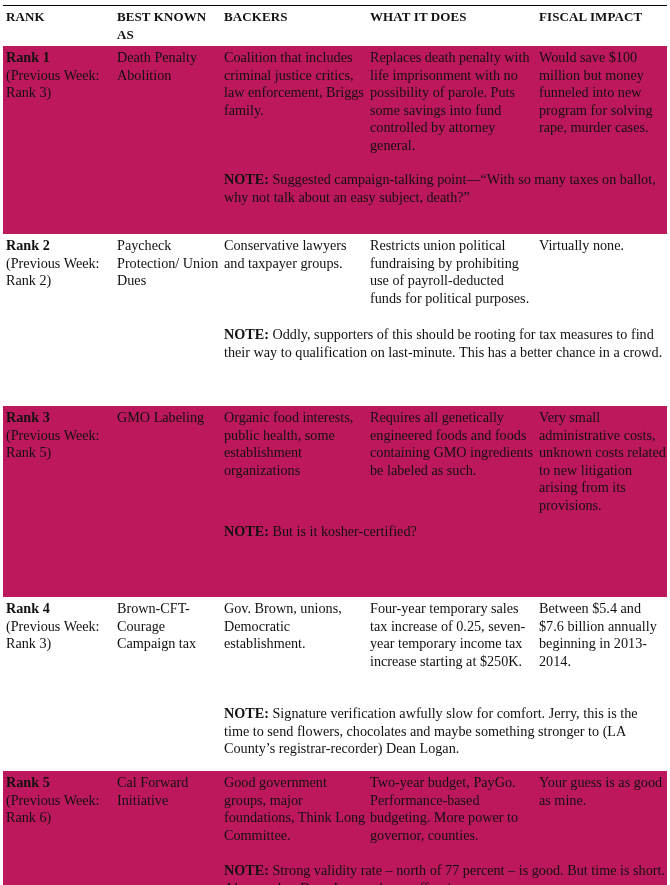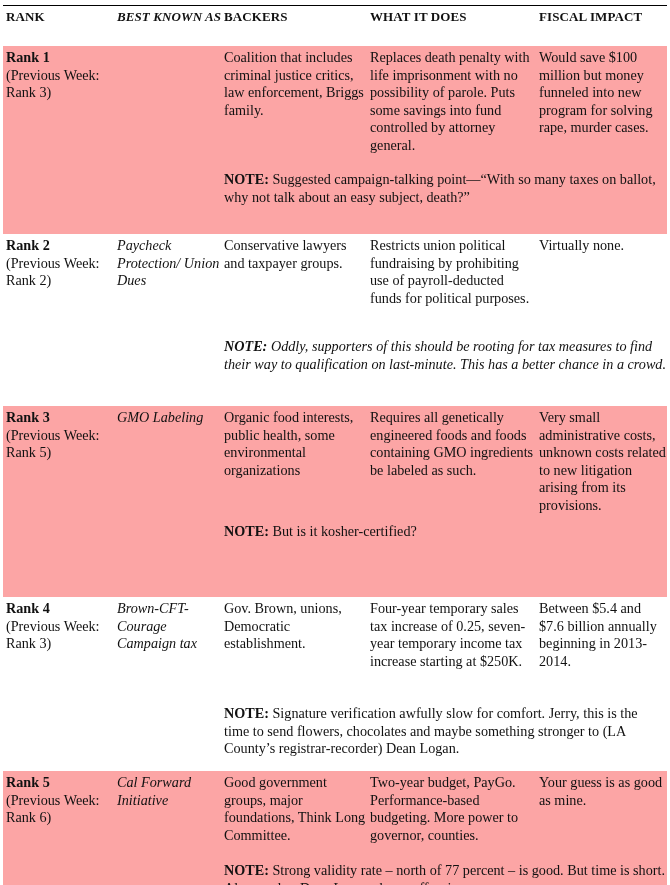--- a/index.html
+++ b/index.html
@@ -2,27 +2,27 @@
 <html><head>
 <meta charset="utf-8">
 <style>
   html, body { margin: 0; padding: 0; background: #ffffff; }
   body { width: 670px; height: 885px; overflow: hidden; position: relative;
          font-family: "Liberation Serif", "DejaVu Serif", serif; color: #111; }
   .table { position: absolute; left: 3px; top: 5px; width: 664px; border-top: 1.5px solid #000; }
   .hdr { position: relative; height: 40px; }
   .hdr .c { position: absolute; top: 2px; font-weight: bold; font-size: 13px; line-height: 18px; letter-spacing: 0.1px; }
   .row { position: relative; }
-  .row.gray { background: #fca5a5; }
+  .row.gray { background: #be185d; }
   .row .c { position: absolute; font-size: 14.2px; line-height: 17.6px; }
   .rank-title { font-weight: bold; display: block; }
   .note { position: absolute; left: 221px; width: 442px; font-size: 14.2px; line-height: 17.6px; }
   .note b { font-weight: bold; }
   .c1 { left: 3px; width: 108px; }
-  .c2 { left: 114px; width: 106px; font-style: italic; }
+  .c2 { left: 114px; width: 106px; }
   .c3 { left: 221px; width: 146px; }
   .c4 { left: 367px; width: 168px; }
   .c5 { left: 536px; width: 128px; }
 </style>
 </head>
 <body>
 
 <div class="table">
   <div class="hdr">
     <div class="c c1">RANK</div>
@@ -30,45 +30,46 @@
     <div class="c c3">BACKERS</div>
     <div class="c c4">WHAT IT DOES</div>
     <div class="c c5">FISCAL IMPACT</div>
   </div>
 
   <div class="row gray" style="height:188px;">
     <div class="c c1" style="top:3px;">
       <span class="rank-title">Rank 1</span>
       <span>(Previous Week: Rank 3)</span>
     </div>
+    <div class="c c2" style="top:3px;">Death Penalty Abolition</div>
     <div class="c c3" style="top:3px;">Coalition that includes criminal justice critics, law enforcement, Briggs family.</div>
     <div class="c c4" style="top:3px;">Replaces death penalty with life imprisonment with no possibility of parole. Puts some savings into fund controlled by attorney general.</div>
     <div class="c c5" style="top:3px;">Would save $100 million but money funneled into new program for solving rape, murder cases.</div>
     <div class="note" style="top:125px;"><b>NOTE:</b><span> Suggested campaign-talking point—“With so many taxes on ballot, why not talk about an easy subject, death?”</span></div>
   </div>
 
   <div class="row" style="height:172px;">
     <div class="c c1" style="top:3px;">
       <span class="rank-title">Rank 2</span>
       <span>(Previous Week: Rank 2)</span>
     </div>
     <div class="c c2" style="top:3px;">Paycheck Protection/ Union Dues</div>
     <div class="c c3" style="top:3px;">Conservative lawyers and taxpayer groups.</div>
     <div class="c c4" style="top:3px;">Restricts union political fundraising by prohibiting use of payroll-deducted funds for political purposes.</div>
     <div class="c c5" style="top:3px;">Virtually none.</div>
-    <div class="note" style="top:104px;font-style:italic;"><b>NOTE:</b><span> Oddly, supporters of this should be rooting for tax measures to find their way to qualification on last-minute. This has a better chance in a crowd.</span></div>
+    <div class="note" style="top:92px;"><b>NOTE:</b><span> Oddly, supporters of this should be rooting for tax measures to find their way to qualification on last-minute. This has a better chance in a crowd.</span></div>
   </div>
 
   <div class="row gray" style="height:191px;">
     <div class="c c1" style="top:3px;">
       <span class="rank-title">Rank 3</span>
       <span>(Previous Week: Rank 5)</span>
     </div>
     <div class="c c2" style="top:3px;">GMO Labeling</div>
-    <div class="c c3" style="top:3px;">Organic food interests, public health, some environmental organizations</div>
+    <div class="c c3" style="top:3px;">Organic food interests, public health, some establishment organizations</div>
     <div class="c c4" style="top:3px;">Requires all genetically engineered foods and foods containing GMO ingredients be labeled as such.</div>
     <div class="c c5" style="top:3px;">Very small administrative costs, unknown costs related to new litigation arising from its provisions.</div>
     <div class="note" style="top:117px;"><b>NOTE:</b><span> But is it kosher-certified?</span></div>
   </div>
 
   <div class="row" style="height:174px;">
     <div class="c c1" style="top:3px;">
       <span class="rank-title">Rank 4</span>
       <span>(Previous Week: Rank 3)</span>
     </div>

